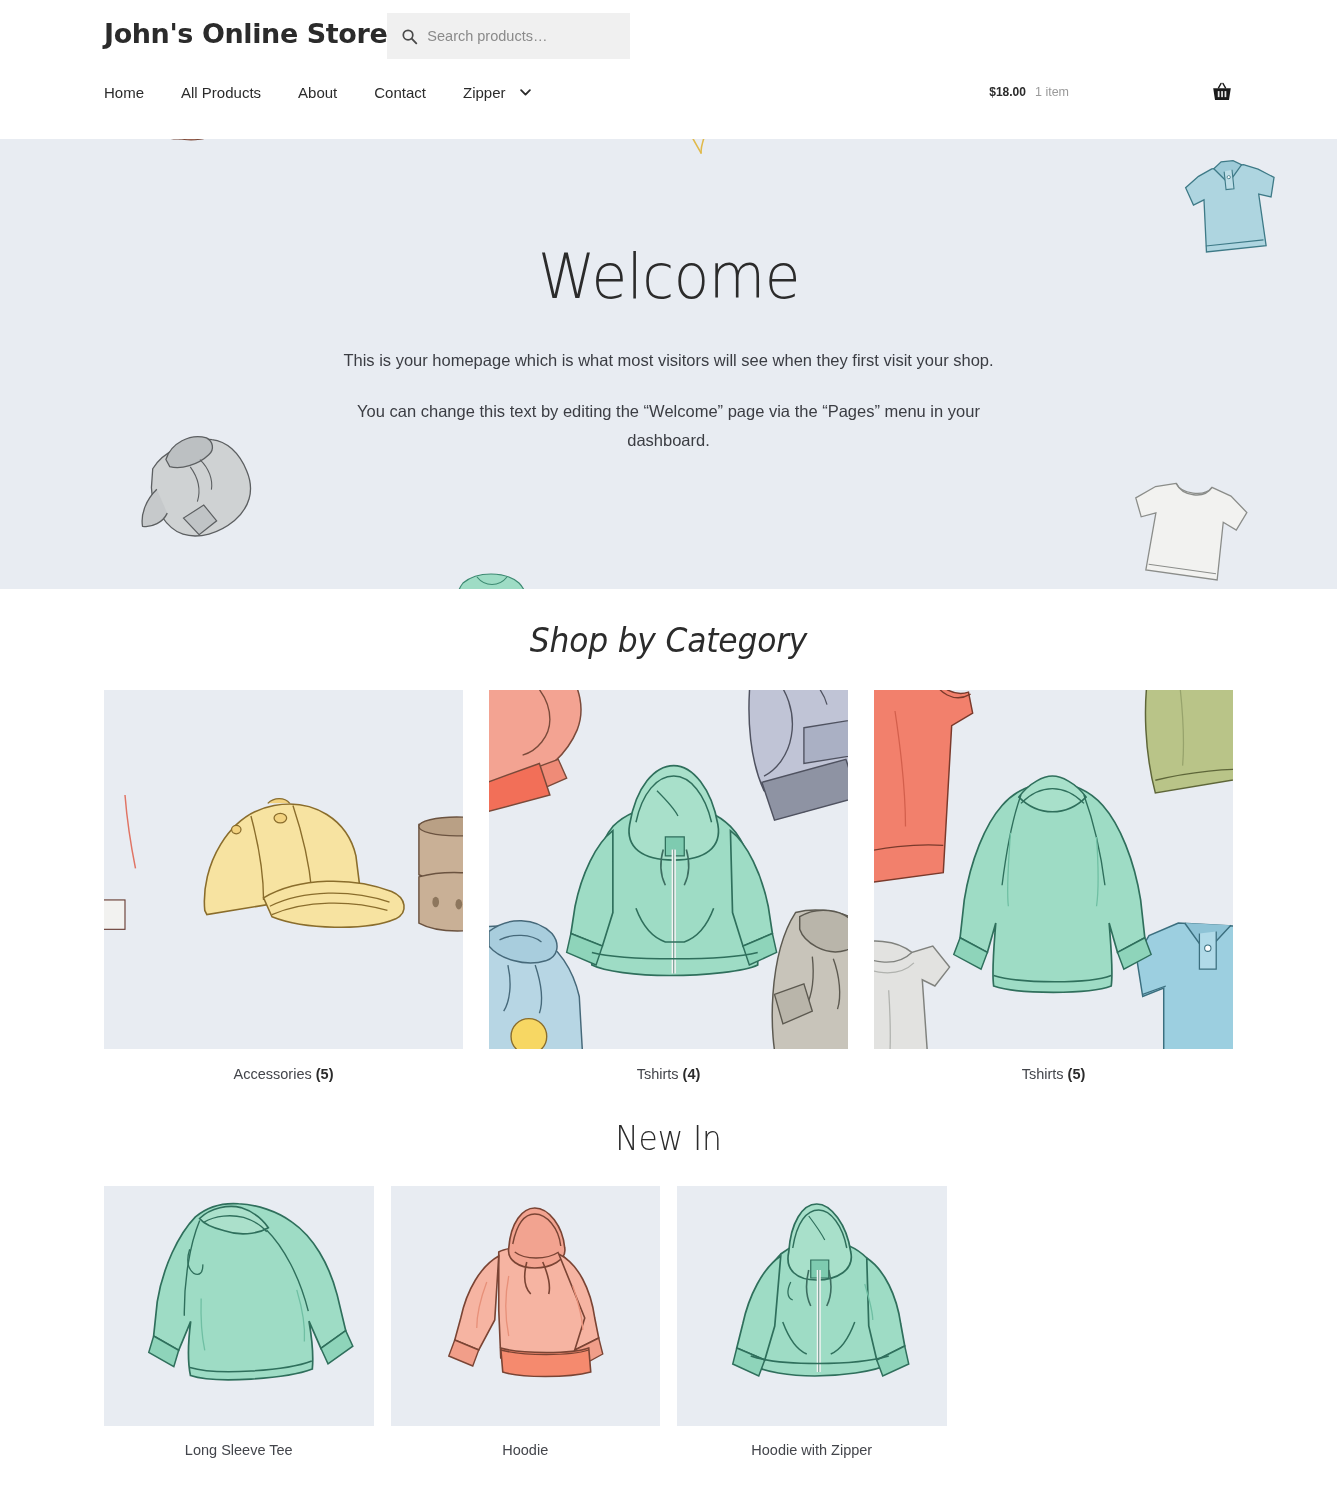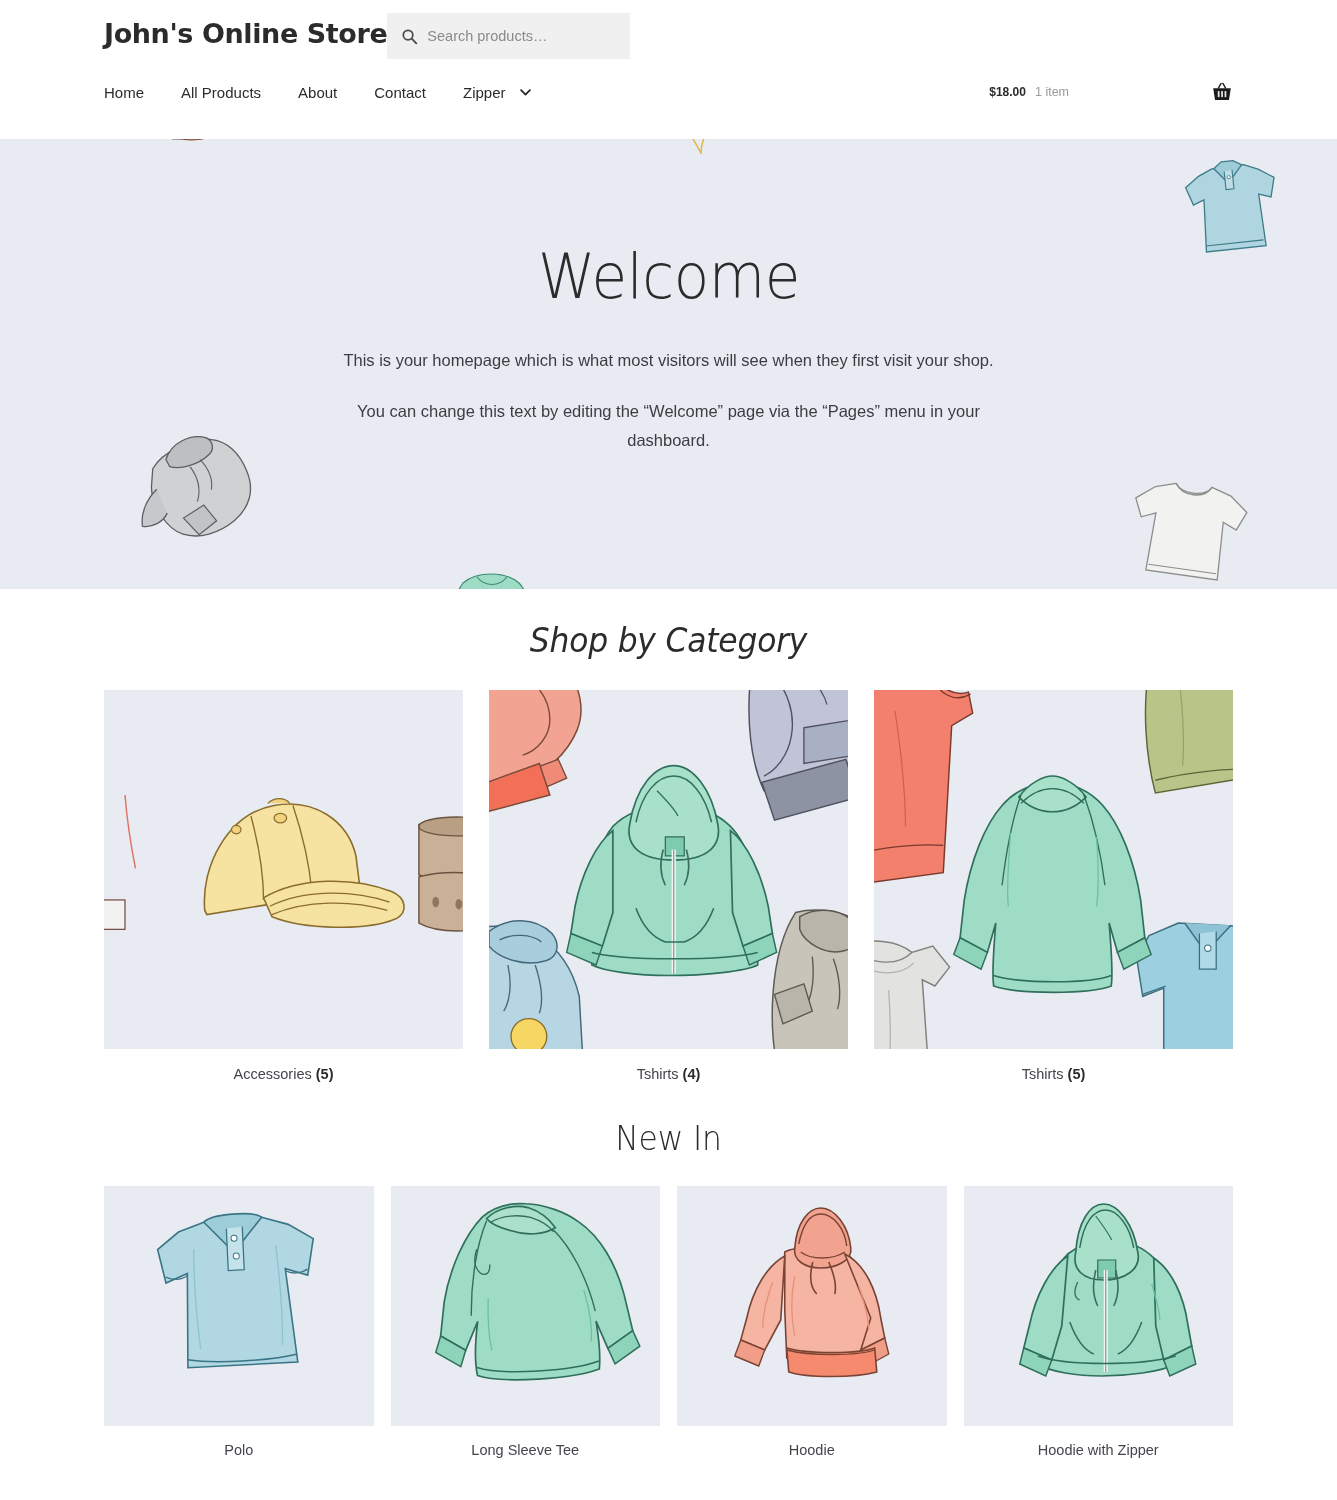--- a/index.html
+++ b/index.html
@@ -513,40 +513,20 @@
     </div>
   </section>
 
   <section class="section">
     <div class="new-title-wrap">
       <h2 class="section-title">New In</h2>
     </div>
 
     <div class="prod-grid">
 
-      <div class="prod-card">
-        <div class="prod-img">
-          <svg viewBox="0 0 266 240" width="100%" height="100%" preserveAspectRatio="xMidYMid meet">
-            <rect width="266" height="240" fill="#e8ecf2"></rect>
-            <g transform="rotate(-4 133 120)">
-              <path d="M104 34 L78 42 L56 58 L62 92 L84 84 L78 178 L188 180 L182 86 L204 94 L212 58 L188 42 L162 33 Z" fill="#b0d7e2" stroke="#3b7585" stroke-width="1.6"></path>
-              <path d="M104 34 L132 66 L162 33 C154 26 112 26 104 34 Z" fill="#9ecdda" stroke="#3b7585" stroke-width="1.6"></path>
-              <path d="M126 42 L125 84 L141 84 L142 41" fill="#c4e2ea" stroke="#3b7585" stroke-width="1.3"></path>
-              <circle cx="133" cy="52" r="3" fill="#fff" stroke="#3b7585" stroke-width="1"></circle>
-              <circle cx="134" cy="70" r="3" fill="#fff" stroke="#3b7585" stroke-width="1"></circle>
-              <path d="M78 170 C104 176 160 177 188 172" fill="none" stroke="#3b7585" stroke-width="1.5"></path>
-              <path d="M62 86 C70 90 78 90 84 86" fill="none" stroke="#3b7585" stroke-width="1.4"></path>
-              <path d="M204 88 C198 92 188 92 182 88" fill="none" stroke="#3b7585" stroke-width="1.4"></path>
-              <path d="M92 60 C90 92 90 130 92 160" fill="none" stroke="#8dc3d2" stroke-width="1.3"></path>
-              <path d="M174 62 C176 94 176 134 174 162" fill="none" stroke="#8dc3d2" stroke-width="1.3"></path>
-            </g>
-          </svg>
-        </div>
-        <div class="prod-label">Polo</div>
-      </div>
 
       <div class="prod-card">
         <div class="prod-img">
           <svg viewBox="0 0 266 240" width="100%" height="100%" preserveAspectRatio="xMidYMid meet">
             <rect width="266" height="240" fill="#e8ecf2"></rect>
             <g transform="rotate(-4 133 120)">
               <path d="M96 28 C110 18 126 16 140 18 C158 20 178 28 192 40
                        C212 56 226 84 232 116 L238 152 L212 168 L202 140
                        C204 160 204 176 202 188 C176 196 104 196 80 186
                        C78 172 80 152 84 132 L70 160 L46 144 L52 110

